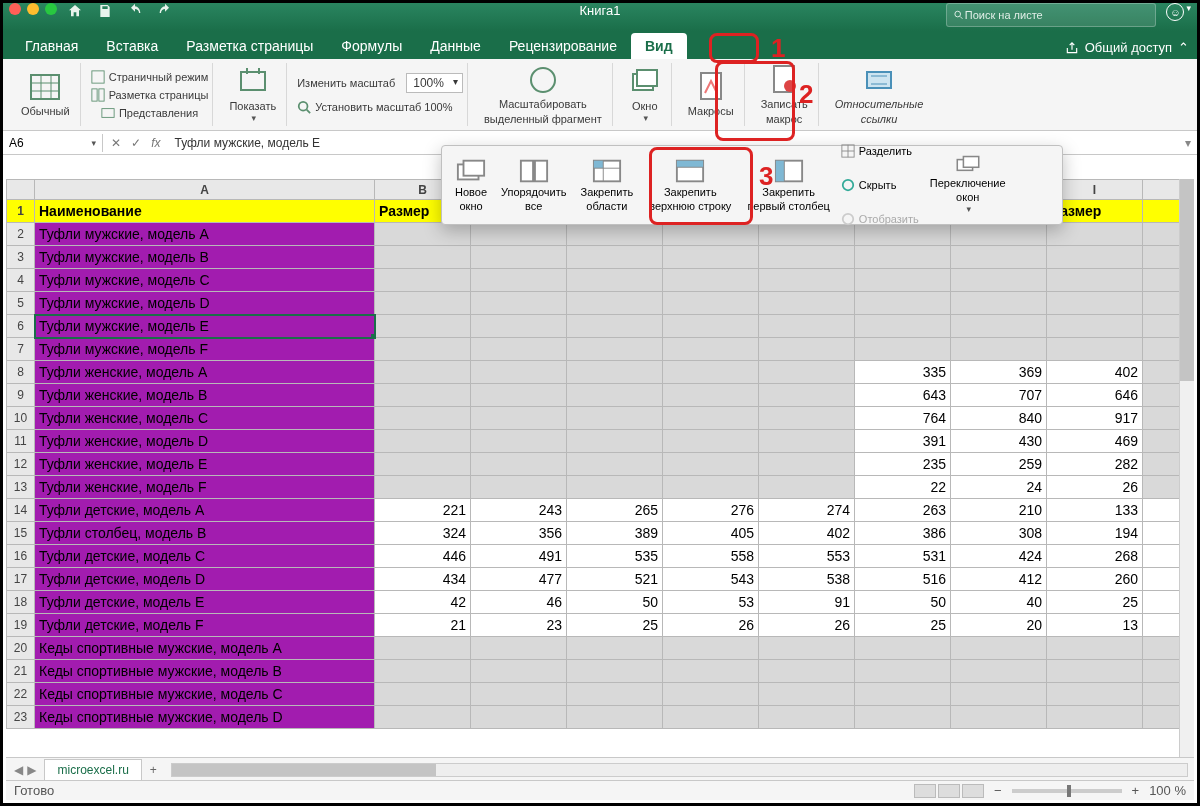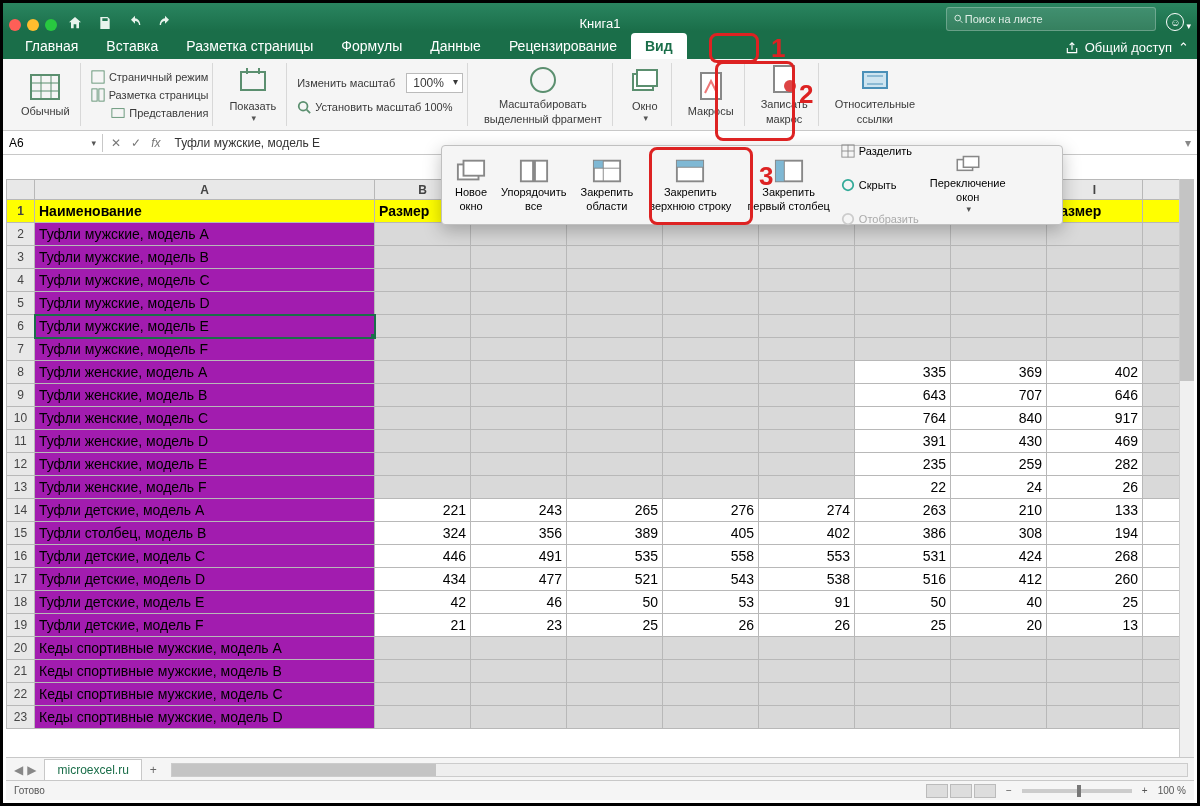--- a/index.html
+++ b/index.html
@@ -1,33 +1,33 @@
 <!DOCTYPE html>
 <html><head>
 <meta charset="utf-8">
 <style>
   * { box-sizing: border-box; margin: 0; padding: 0; font-family: -apple-system, "Helvetica Neue", Arial, sans-serif; }
   body { width: 1200px; height: 806px; overflow: hidden; background: #fff; border: 3px solid #000; position: relative; }
-  .titlebar { height: 28px; background: linear-gradient(#2a8560,#1a6e49); display: flex; align-items: flex-end; padding: 0 6px; color:#fff; font-size:12px; }
+  .titlebar { height: 28px; background: linear-gradient(#2a8560,#1a6e49); display: flex; align-items: flex-start; padding: 0 6px; color:#fff; font-size:12px; }
   .traffic { display:flex; gap:6px; margin-right:10px; }
   .traffic span { width:12px; height:12px; border-radius:50%; display:block; }
   .tb-icons { display:flex; gap:14px; align-items:center; }
   .tb-icons svg { width:16px; height:16px; fill:#e8f3ec; }
   .title-center { position:absolute; left:50%; transform:translateX(-50%); font-size:13px; }
   .search { margin-left:auto; display:flex; align-items:center; background:rgba(255,255,255,0.12); border:1px solid rgba(255,255,255,0.25); border-radius:3px; padding:1px 6px; width:210px; height:24px; }
   .search input { background:none; border:none; outline:none; color:#fff; font-size:11px; width:100%; }
   .search input::placeholder { color:#e0eee7; }
   .smile { margin-left:10px; width:18px; height:18px; border:1.5px solid #fff; border-radius:50%; display:flex; align-items:center; justify-content:center; font-size:10px; }
   .tabs { height:28px; background:#1a6e49; display:flex; align-items:flex-end; padding:0 8px; color:#fff; font-size:14px; }
   .tab { padding:5px 14px 5px; cursor:pointer; }
   .tab.active { background:#fff; color:#1a6e49; font-weight:bold; border-radius:4px 4px 0 0; }
   .share { margin-left:auto; display:flex; align-items:center; gap:6px; font-size:13px; padding-bottom:4px; }
   .ribbon { height:72px; background:#f5f5f5; border-bottom:1px solid #c8c8c8; display:flex; padding:4px 8px; font-size:11px; color:#3a3a3a; gap:6px; }
   .rgrp { display:flex; flex-direction:column; align-items:center; justify-content:center; padding:0 4px; border-right:1px solid #d8d8d8; }
-  .rgrp:last-child { border-right:none; }
+  .rgrp:last-child { border-right:none;font-style:italic; }
   .big-btn { display:flex; flex-direction:column; align-items:center; gap:2px; padding:2px 6px; text-align:center; line-height:1.1; }
   .big-btn svg { width:32px; height:32px; }
   .small-row { display:flex; align-items:center; gap:4px; font-size:11px; height:18px; }
   .small-row svg { width:14px; height:14px; }
   .zoom-sel { border:1px solid #bbb; padding:2px 18px 2px 6px; font-size:12px; background:#fff; position:relative; }
   .zoom-sel::after { content:"▾"; position:absolute; right:4px; font-size:10px; }
   .fml-bar { height:24px; display:flex; align-items:center; border-bottom:1px solid #c8c8c8; font-size:12px; }
   .name-box { width:100px; border-right:1px solid #c8c8c8; padding:2px 6px; display:flex; align-items:center; justify-content:space-between; }
   .fml-icons { display:flex; gap:10px; padding:0 8px; color:#777; }
   .fml-input { flex:1; padding:2px 6px; color:#333; }
@@ -52,21 +52,21 @@
   .num { text-align:right; }
   .sel-cell { outline:2px solid #1a6e49; outline-offset:-1px; position:relative; }
   .sel-cell::after { content:""; position:absolute; right:-3px; bottom:-3px; width:6px; height:6px; background:#1a6e49; }
   
   .sheet-bar { position:absolute; bottom:22px; left:3px; right:3px; height:24px; background:#f5f5f5; border-top:1px solid #c8c8c8; display:flex; align-items:center; font-size:12px; }
   .sheet-nav { padding:0 8px; color:#888; display:flex; gap:4px; }
   .sheet-tab { padding:3px 12px; background:#fff; border:1px solid #c8c8c8; border-bottom:none; color:#1a6e49; }
   .add-sheet { padding:3px 8px; color:#666; }
   .hscroll { flex:1; height:14px; margin:0 6px; background:#eee; border:1px solid #ccc; position:relative; }
   .hscroll-thumb { position:absolute; left:0; width:26%; height:100%; background:#c4c4c4; }
-  .status { position:absolute; bottom:3px; left:3px; right:3px; height:20px; background:#f5f5f5; border-top:1px solid #c8c8c8; display:flex; align-items:center; font-size:10px; color:#555; padding:0 8px; }
+  .status { position:absolute; bottom:3px; left:3px; right:3px; height:20px; background:#f5f5f5; border-top:1px solid #c8c8c8; display:flex; align-items:center; font-size:13px; color:#555; padding:0 8px; }
   .status-right { margin-left:auto; display:flex; align-items:center; gap:10px; }
   .view-btns { display:flex; gap:2px; }
   .view-btns span { width:22px; height:14px; border:1px solid #bbb; background:#ddd; display:block; }
   .slider { width:110px; height:4px; background:#ccc; position:relative; }
   .slider::before { content:""; position:absolute; left:50%; top:-4px; width:4px; height:12px; background:#777; }
   
   .ann { position:absolute; border:3px solid #d22; border-radius:8px; z-index:60; pointer-events:none; }
   .ann-n { position:absolute; color:#d22; font-weight:900; font-size:26px; font-family:Arial; z-index:61; pointer-events:none; }
   .vscroll-ph { position:absolute; right:3px; top:176px; bottom:46px; width:15px; background:#f0f0f0; border-left:1px solid #ccc; }
   .vscroll-th { position:absolute; top:0; width:100%; height:35%; background:#c4c4c4; }
@@ -126,21 +126,21 @@
 <div class="ribbon">
   <div class="rgrp">
     <div class="big-btn">
       <svg viewBox="0 0 32 32">
           <rect x="2" y="4" width="28" height="24" fill="none" stroke="#5b8f6f" stroke-width="2"></rect>
           <path d="M2 12h28M2 20h28M12 4v24M22 4v24" stroke="#5b8f6f"></path>
         </svg>
       <span>Обычный</span>
     </div>
   </div>
-  <div class="rgrp" style="align-items:flex-end;justify-content:center">
+  <div class="rgrp" style="align-items:center;justify-content:center">
     <div class="small-row">
         <svg viewBox="0 0 16 16">
           <rect x="1" y="1" width="14" height="14" fill="none" stroke="#5b8f6f"></rect>
         </svg>
         <span>Страничный режим</span>
       </div>
     <div class="small-row">
         <svg viewBox="0 0 16 16">
           <rect x="1" y="1" width="6" height="14" fill="none" stroke="#5b8f6f"></rect>
           <rect x="9" y="1" width="6" height="14" fill="none" stroke="#5b8f6f"></rect>

